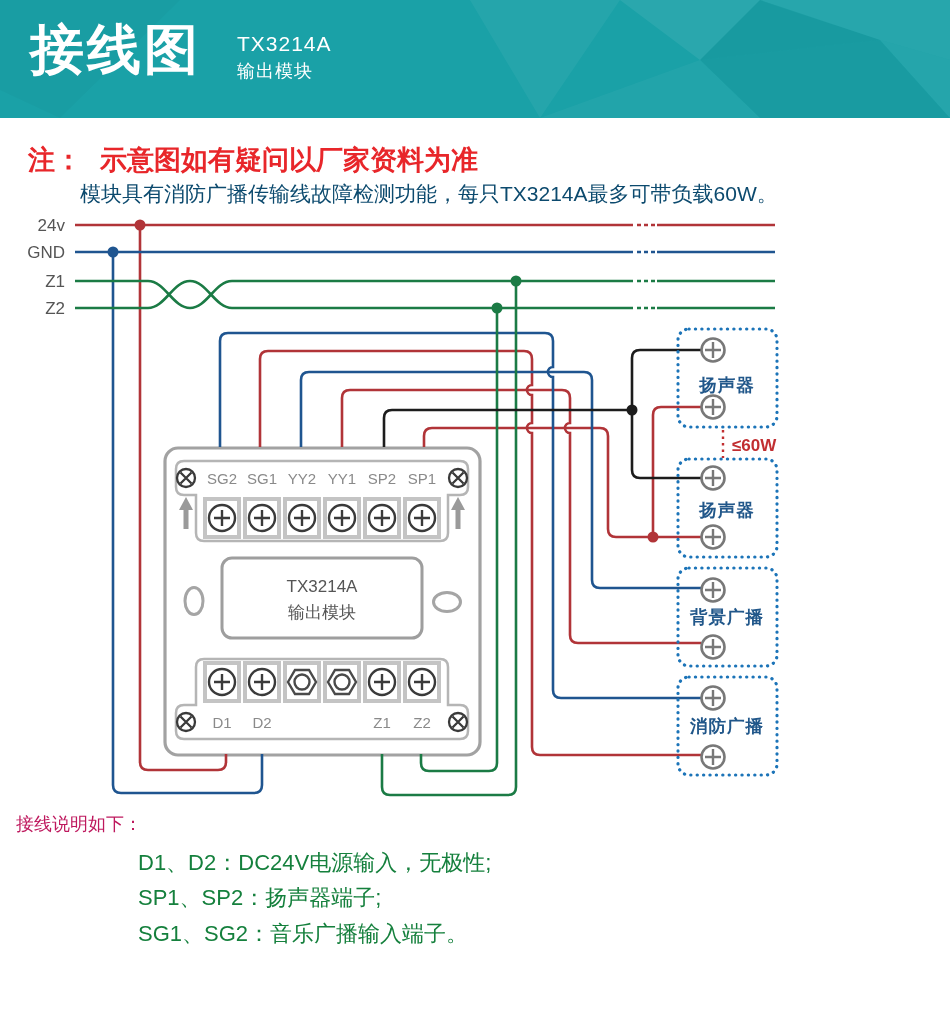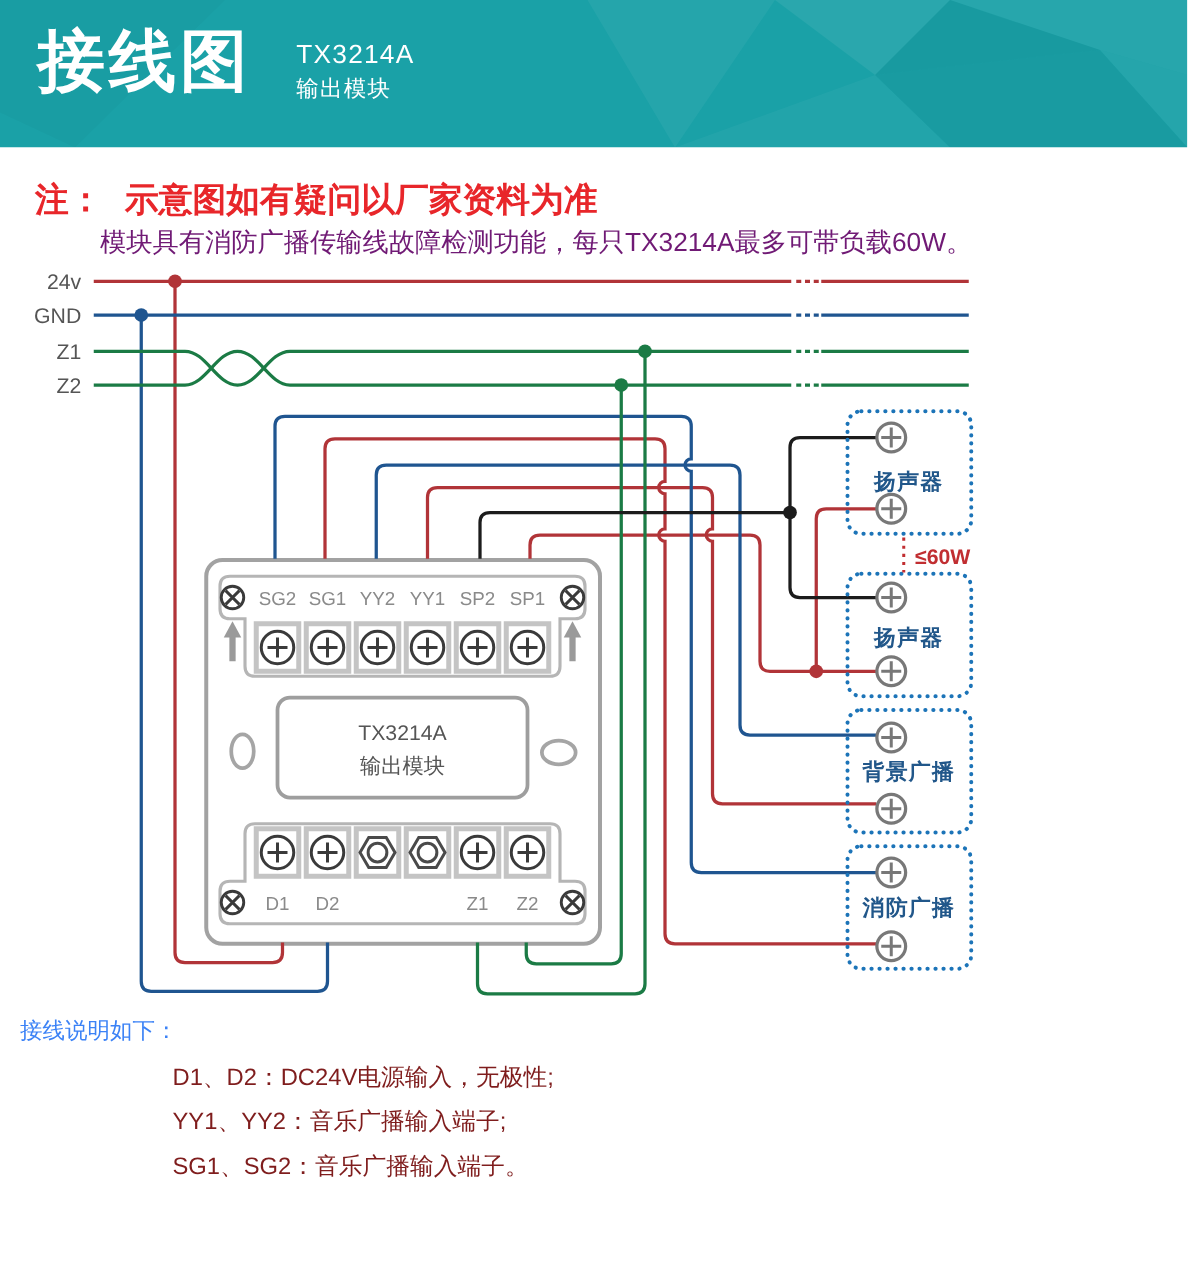--- a/index.html
+++ b/index.html
@@ -7,29 +7,29 @@
   #page{position:relative;width:950px;height:1026px;background:#fff;overflow:hidden;padding-left:33px;}
   .header{position:absolute;left:0;top:0;width:950px;height:118px;}
   .header-bg{position:absolute;inset:0;}
   .header-title{position:absolute;left:30px;top:22px;font-size:54px;font-weight:bold;color:#fff;letter-spacing:3px;line-height:1;}
   .header-sub{position:absolute;left:237px;top:33px;color:#fff;line-height:1;}
   .header-model{font-size:21px;letter-spacing:1px;}
   .header-product{font-size:18px;margin-top:8px;letter-spacing:1px;}
   .note{position:absolute;left:0;top:136px;width:950px;}
   .note-line1{position:absolute;left:28px;top:6px;font-size:27px;font-weight:bold;color:#e8262a;white-space:nowrap;}
   .note-label{display:inline-block;margin-right:18px;}
-  .note-line2{position:absolute;left:80px;top:44px;font-size:21px;color:#701a75;white-space:nowrap;}
+  .note-line2{position:absolute;left:80px;top:44px;font-size:21px;color:#0c4a6e;white-space:nowrap;}
   svg text{font-family:"Liberation Sans","DejaVu Sans",sans-serif;}
   .bus-label{font-size:17px;fill:#555;}
   .term-label{font-size:15px;fill:#8a8a8a;}
   .plate-label{font-size:17px;fill:#555;}
   .device-label{font-size:17.5px;font-weight:600;fill:#21578a;letter-spacing:1px;}
   .limit-label{font-size:17px;font-weight:600;}
-  .legend-title{position:absolute;left:16px;top:812px;font-size:18px;color:#3b82f6;}
-  .legend-items{position:absolute;left:138px;top:845px;font-size:19px;color:#7f1d1d;line-height:35.4px;white-space:nowrap;}
+  .legend-title{position:absolute;left:16px;top:812px;font-size:18px;color:#be185d;}
+  .legend-items{position:absolute;left:138px;top:845px;font-size:22px;color:#15803d;line-height:35.4px;white-space:nowrap;}
 </style>
 </head>
 <body>
 
 <div id="page">
 
   <div class="header">
     <svg class="header-bg" width="950" height="118" viewBox="0 0 950 118">
       <rect x="0" y="0" width="950" height="118" fill="#1AA1A7"></rect>
       <polygon points="470,0 620,0 540,118" fill="#ffffff" opacity="0.05"></polygon>
@@ -273,17 +273,17 @@
     <text x="727" y="623" text-anchor="middle" class="device-label">背景广播</text>
     <text x="727" y="732" text-anchor="middle" class="device-label">消防广播</text>
 
     <path d="M723,430 V458" fill="none" stroke-width="2.4" stroke-dasharray="2.5 4" stroke="#C12E31"></path>
     <text x="732" y="451" class="limit-label" fill="#C12E31">≤60W</text>
   </svg>
 
   <div class="legend-title">接线说明如下：</div>
   <div class="legend-items">
     <div>D1、D2：DC24V电源输入，无极性;</div>
-    <div>YY1、YY2：音乐广播输入端子;</div>
+    <div>SP1、SP2：扬声器端子;</div>
     <div>SG1、SG2：音乐广播输入端子。</div>
   </div>
 
 </div>
 
 </body></html>

